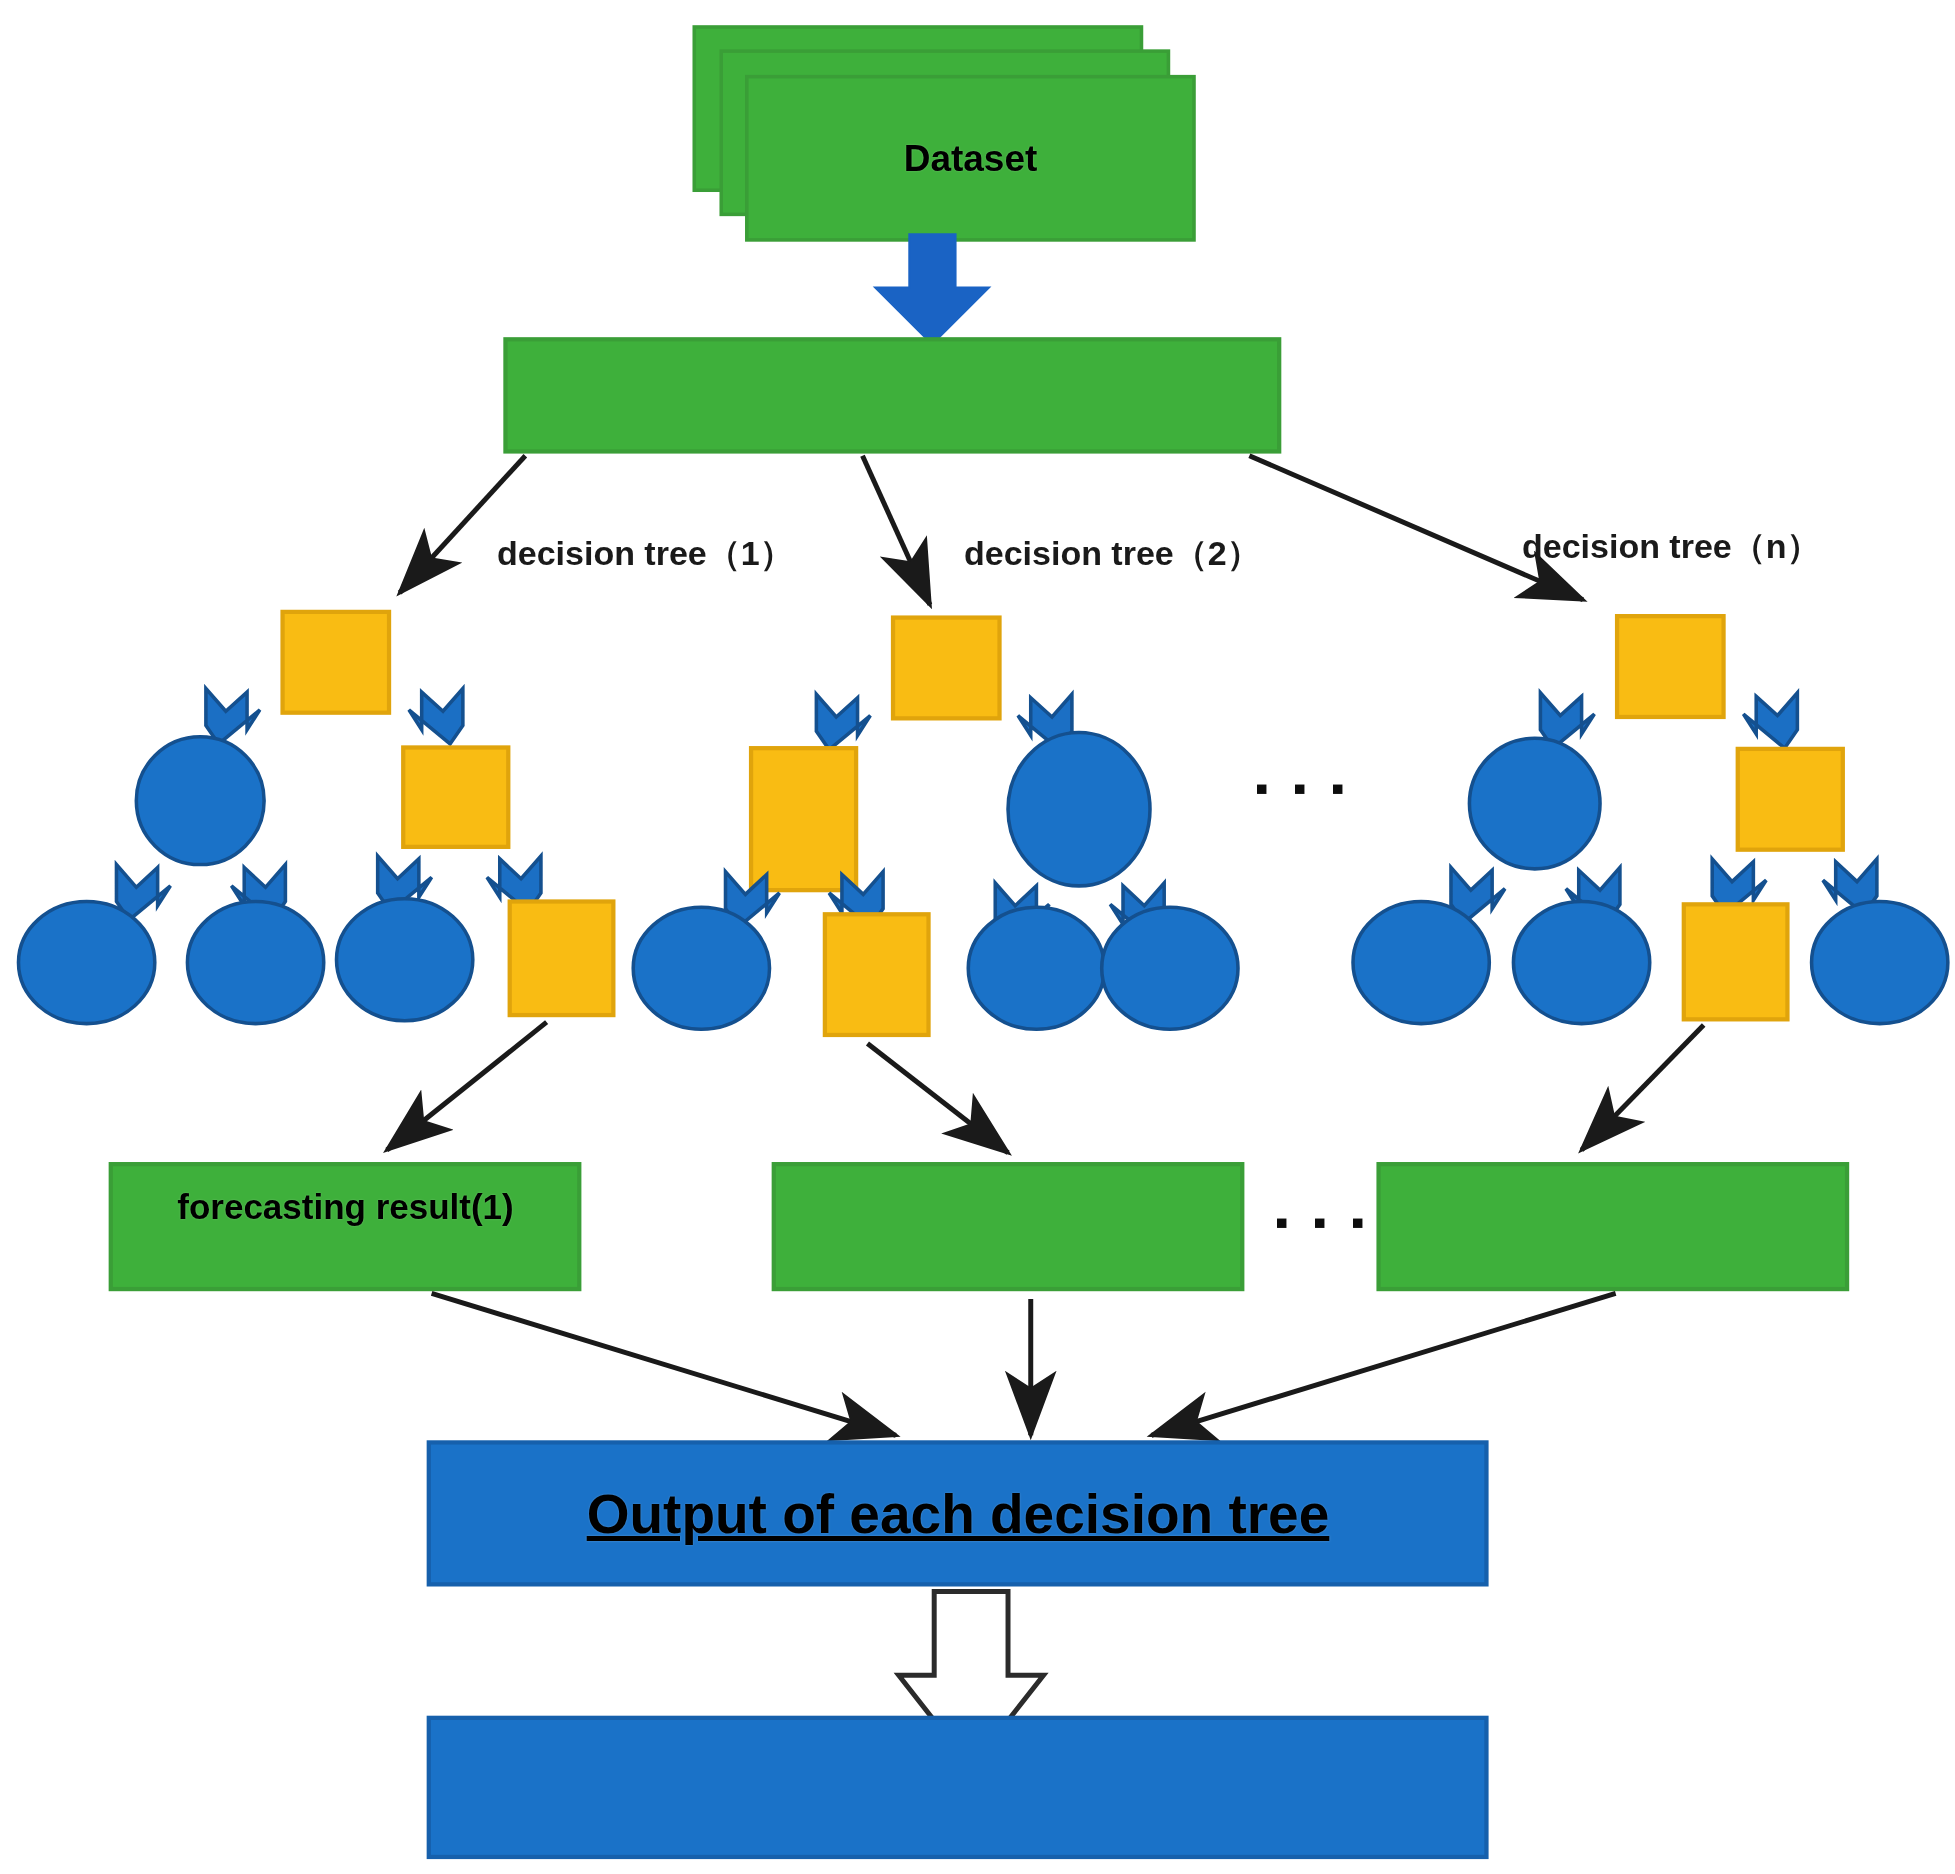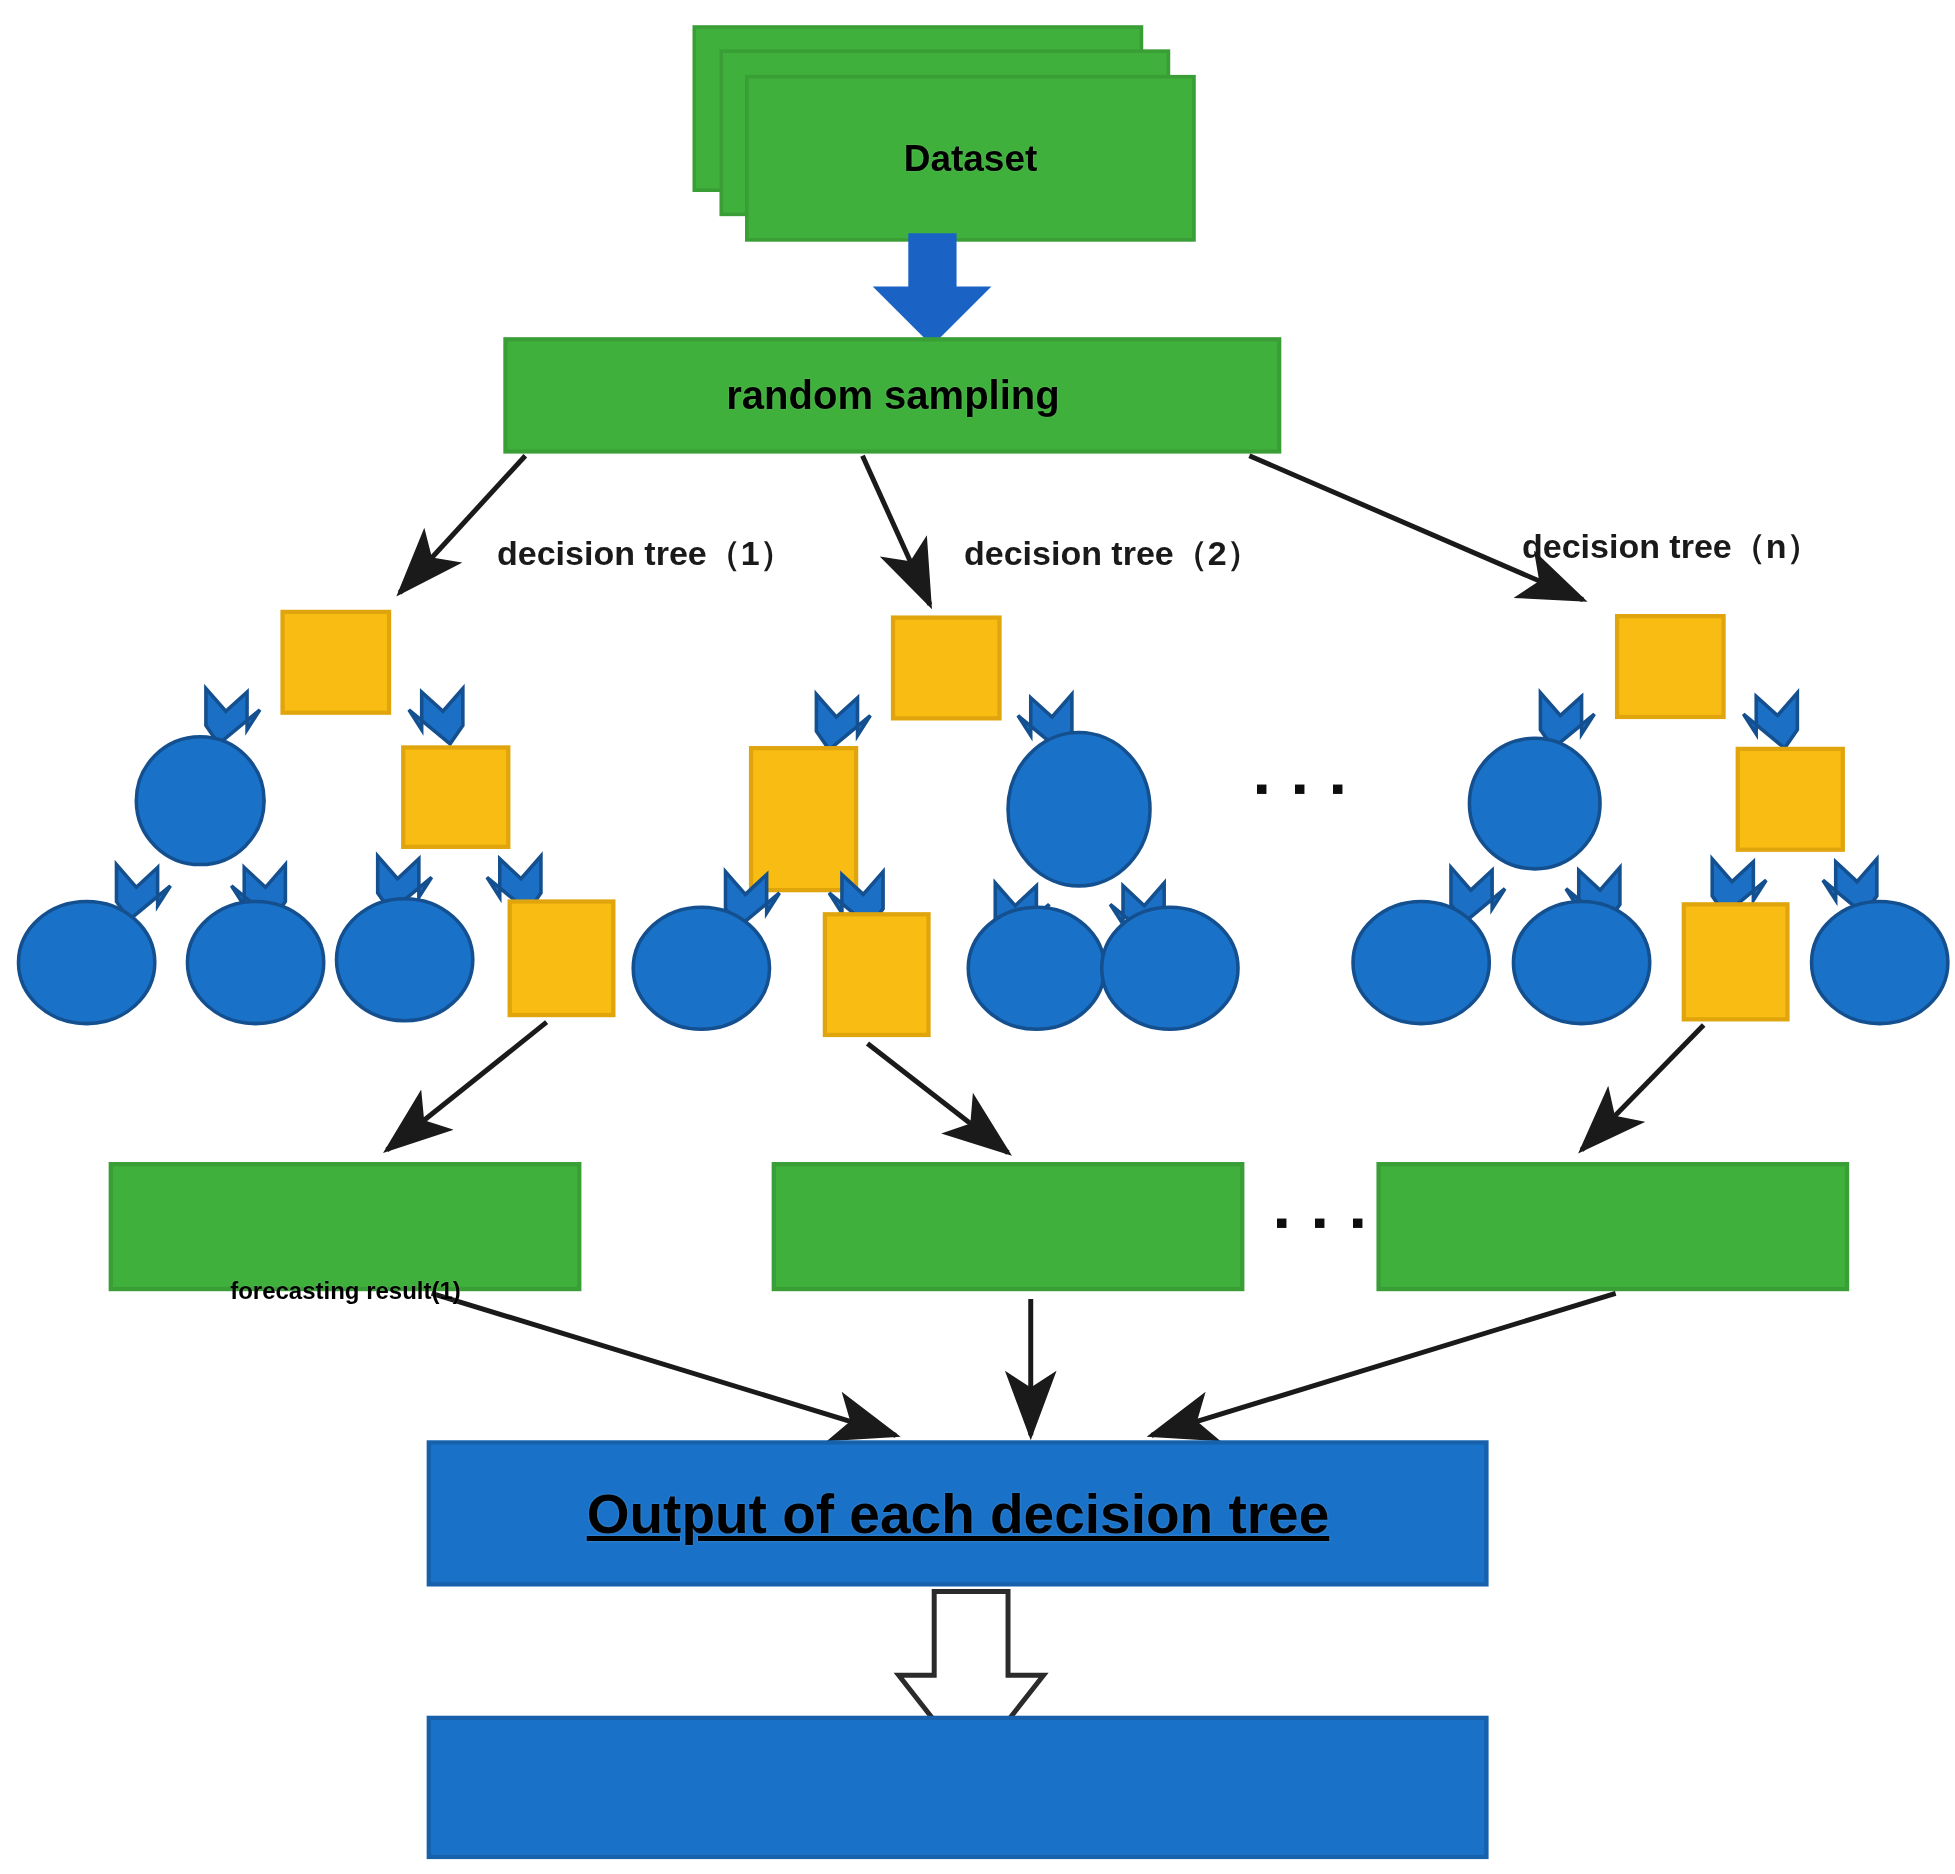--- a/index.html
+++ b/index.html
@@ -137,29 +137,28 @@
 
     <rect x="604" y="2032" width="1490" height="200" fill="#1a72c8" stroke="#1660ac" stroke-width="6"></rect>
 
     <path d="M1316,2242 L1420,2242 L1420,2360 L1470,2360 L1368,2490 L1266,2360 L1316,2360 Z" fill="#ffffff" stroke="#2b2b2b" stroke-width="7" stroke-linejoin="miter"></path>
 
     <rect x="604" y="2420" width="1490" height="196" fill="#1a72c8" stroke="#1660ac" stroke-width="6"></rect>
   </svg>
 
   <div class="boxtext" style="left:747px; top:77px; width:447px; height:163px; font-size:37px;">Dataset</div>
 
-  <div class="boxtext" style="left:506px; top:339px; width:774px; height:112px; font-size:40px;">random sampling</div>
 
   <div class="lbl" style="left:497px; top:531px; font-size:34px;">decision tree（1）</div>
   <div class="lbl" style="left:964px; top:531px; font-size:34px;">decision tree（2）</div>
   <div class="lbl" style="left:1522px; top:524px; font-size:34px;">decision tree（n）</div>
 
   <div class="lbl" style="left:1255px; top:767px; font-size:38px; letter-spacing:7px; color:#0d0d0d;">▪ ▪ ▪</div>
 
-  <div class="boxtext" style="left:111px; top:1228px; width:469px; height:125px; font-size:24px;">forecasting result(1)</div>
+  <div class="boxtext" style="left:111px; top:1144px; width:469px; height:125px; font-size:35px;">forecasting result(1)</div>
 
   <div class="lbl" style="left:1275px; top:1201px; font-size:38px; letter-spacing:7px; color:#0d0d0d;">▪ ▪ ▪</div>
 
   <div class="boxtext" style="left:429px; top:1443px; width:1058px; height:142px; font-size:55px;text-decoration:underline;">Output of each decision tree</div>
 
 
 </div>
 
 
 </body></html>

